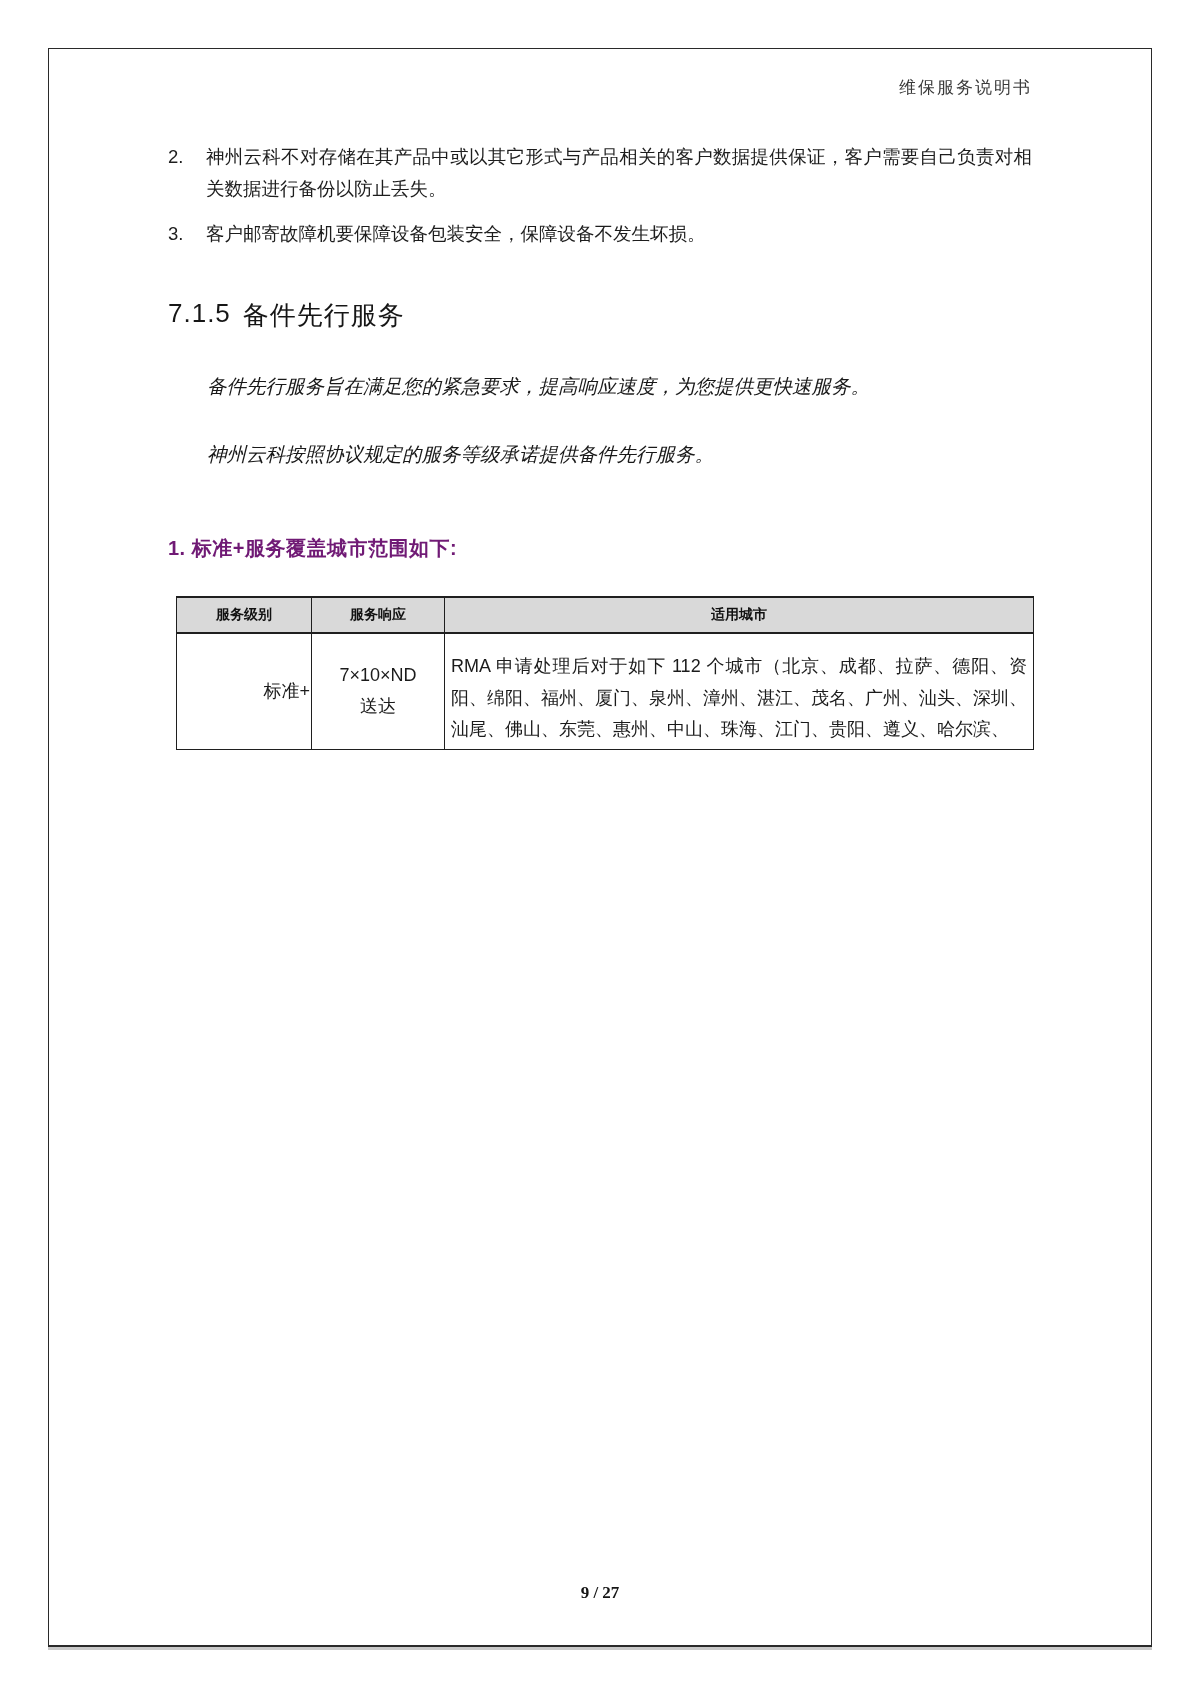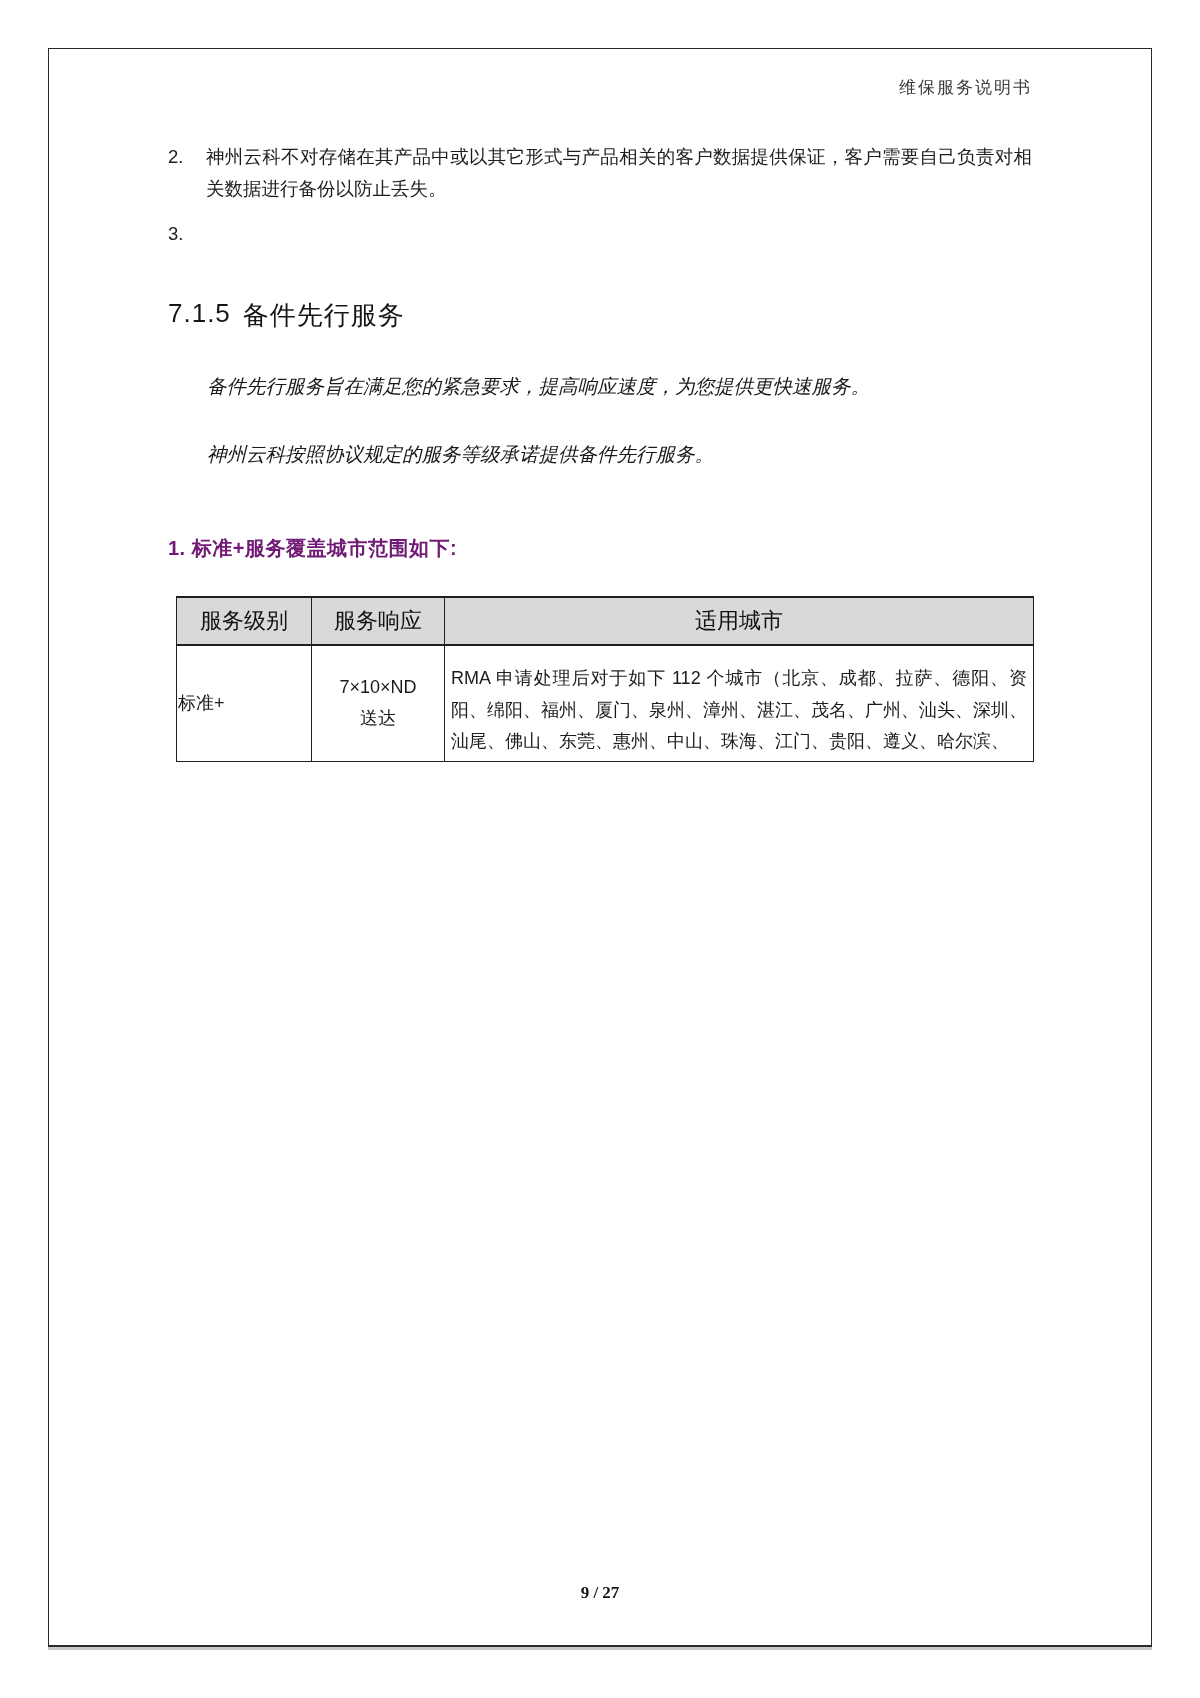--- a/index.html
+++ b/index.html
@@ -87,33 +87,33 @@
     width: calc(100% - 6px);
     margin-left: 8px;
     border-collapse: collapse;
     border: 1px solid #1f1f1f;
     border-top-width: 2px;
   }
   table.service-table th {
     background: #d9d9d9;
     border: 1px solid #1f1f1f;
     border-bottom-width: 2px;
-    font-size: 22px;
-    font-weight: normal;
+    font-size: 14px;
+    font-weight: bold;
     padding: 8px 4px;
     color: #111111;
   }
   table.service-table td {
     border: 1px solid #1f1f1f;
     font-size: 18px;
     color: #1b1b1b;
   }
   td.cell-level {
     width: 132px;
-    text-align: left;
+    text-align: right;
     vertical-align: middle;
   }
   td.cell-response {
     width: 128px;
     text-align: center;
     vertical-align: middle;
     line-height: 31px;
     padding: 13px 2px;
   }
   td.cell-cities {
@@ -143,20 +143,21 @@
 
   <div class="doc-header">维保服务说明书</div>
 
   <div class="top-list">
     <div class="list-item">
       <span class="num">2.</span>
       <span class="txt">神州云科不对存储在其产品中或以其它形式与产品相关的客户数据提供保证，客户需要自己负责对相关数据进行备份以防止丢失。</span>
     </div>
     <div class="list-item">
       <span class="num">3.</span>
+      <span class="txt">客户邮寄故障机要保障设备包装安全，保障设备不发生坏损。</span>
     </div>
   </div>
 
   <div class="section-heading">
     <span>7.1.5</span>
     <span>备件先行服务</span>
   </div>
 
   <div class="body-text">
     <p>备件先行服务旨在满足您的紧急要求，提高响应速度，为您提供更快速服务。</p>

